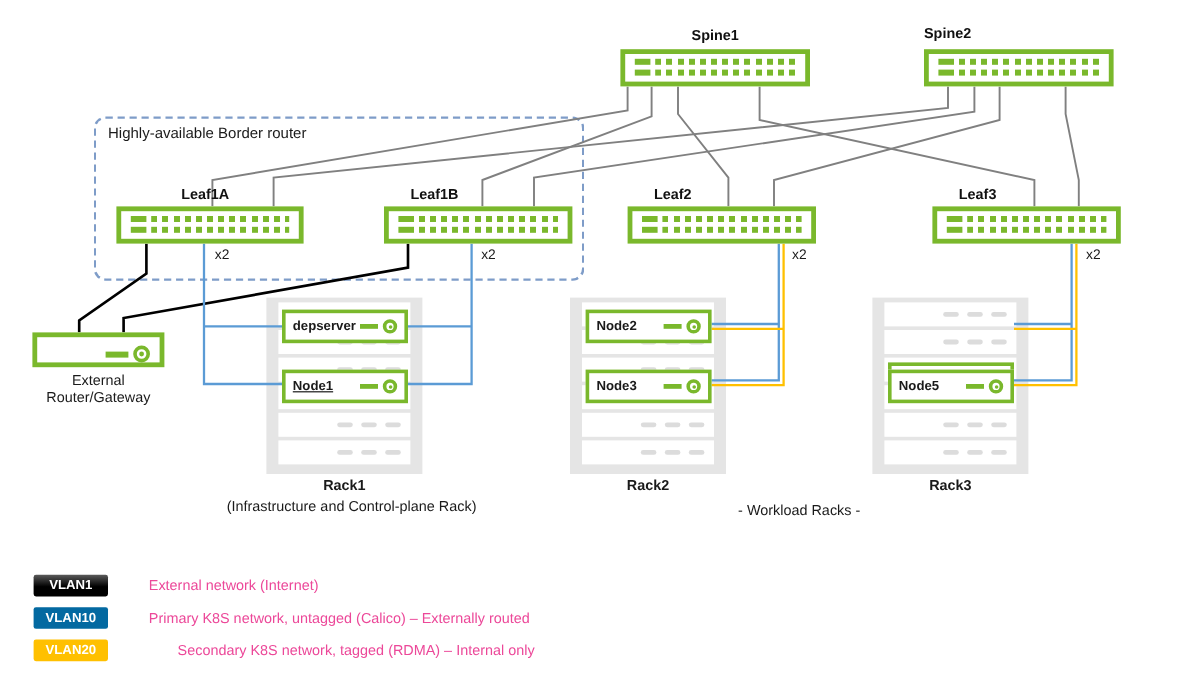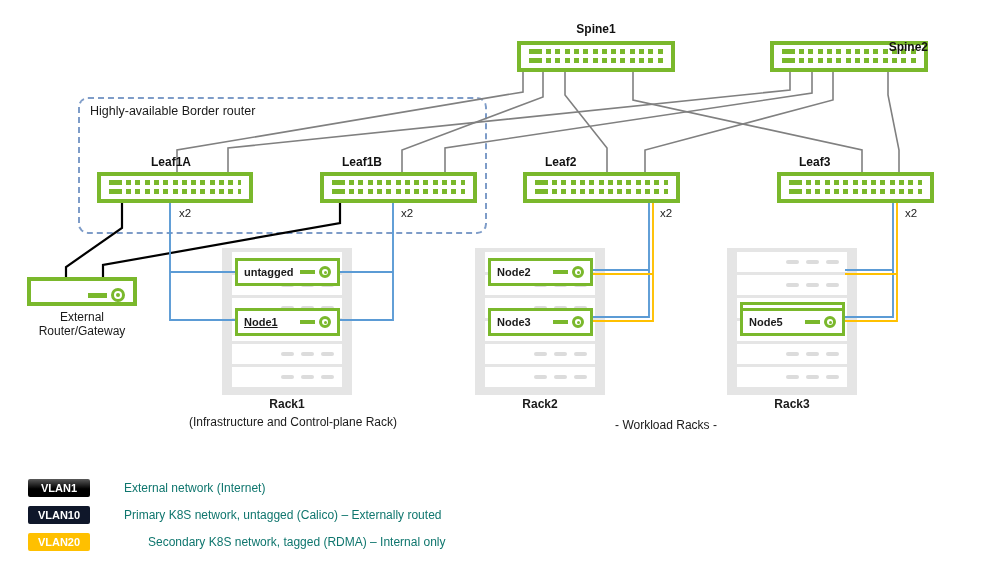--- a/index.html
+++ b/index.html
@@ -60,21 +60,21 @@
   .caption{position:absolute;font-size:12px;color:#1a1a1a;white-space:nowrap;z-index:3;}
   .caption.bold{font-weight:bold;}
   .x2-label{position:absolute;font-size:11.5px;color:#1a1a1a;z-index:3;}
 
   
   .legend-row{position:absolute;display:flex;align-items:center;z-index:3;}
   .legend-badge{
     width:62px;height:18px;border-radius:2px;color:#fff;font-size:11px;font-weight:bold;
     display:flex;align-items:center;justify-content:center;flex:none;
   }
-  .legend-text{margin-left:34px;font-size:12px;color:#0f766e;white-space:nowrap;}
+  .legend-text{margin-left:34px;font-size:12px;color:#ec4899;white-space:nowrap;}
 </style>
 </head>
 <body>
 
 <div class="canvas">
 
   <div class="abs ha-group" id="ha-group" style="left: 78px; top: 97px; width: 405px; height: 133px;">
     <span class="ha-group-label">Highly-available Border router</span>
   </div>
 
@@ -106,21 +106,21 @@
   <div id="switch-layer">
       <div class="switch-box" style="left: 517px; top: 41px; width: 158px; height: 31px;">
         <div class="port-row"></div>
         <div class="port-row"></div>
       </div>
       <div class="dev-label" style="left: 517px; top: 22px; width: 158px; text-align: center;">Spine1</div>
       <div class="switch-box" style="left: 770px; top: 41px; width: 158px; height: 31px;">
         <div class="port-row"></div>
         <div class="port-row"></div>
       </div>
-      <div class="dev-label" style="left: 770px; top: 40px; width: 158px; text-align: right;">Spine2</div>
+      <div class="dev-label" style="left: 770px; top: 21px; width: 158px; text-align: left;">Spine2</div>
       <div class="switch-box" style="left: 97px; top: 172px; width: 156px; height: 31px;">
         <div class="port-row"></div>
         <div class="port-row"></div>
       </div>
       <div class="dev-label" style="left: 119px; top: 155px; padding-left: 32px;">Leaf1A</div>
       <div class="switch-box" style="left: 320px; top: 172px; width: 157px; height: 31px;">
         <div class="port-row"></div>
         <div class="port-row"></div>
       </div>
       <div class="dev-label" style="left: 342px; top: 155px;">Leaf1B</div>
@@ -186,21 +186,21 @@
         </div>
         <div class="rack-slot">
           <div class="slot-dashes">
             <span></span>
             <span></span>
             <span></span>
           </div>
         </div>
       </div>
       <div class="node-box" style="left: 235px; top: 258px; width: 105px; height: 28px;">
-        <span class="node-label">untagged</span>
+        <span class="node-label">depserver</span>
         <span class="node-icon">
           <span class="srv-dash"></span>
           <span class="srv-dot"></span>
         </span>
       </div>
       <div class="node-box" style="left: 235px; top: 308px; width: 105px; height: 28px; text-decoration: underline;">
         <span class="node-label">Node1</span>
         <span class="node-icon">
           <span class="srv-dash"></span>
           <span class="srv-dot"></span>
@@ -335,21 +335,21 @@
       <div class="caption bold" style="left: 592px; top: 397px; width: 400px; text-align: center;">Rack3</div>
       <div class="caption" style="left: 466px; top: 418px; width: 400px; text-align: center;">- Workload Racks -</div>
     </div>
 
   <div id="legend-layer">
       <div class="legend-row" style="left: 28px; top: 479px;">
         <div class="legend-badge" style="background: linear-gradient(rgb(90, 90, 90), rgb(0, 0, 0) 55%);">VLAN1</div>
         <div class="legend-text">External network (Internet)</div>
       </div>
       <div class="legend-row" style="left: 28px; top: 506px;">
-        <div class="legend-badge" style="background: #0f172a;">VLAN10</div>
+        <div class="legend-badge" style="background: #0369a1;">VLAN10</div>
         <div class="legend-text">Primary K8S network, untagged (Calico) – Externally routed</div>
       </div>
       <div class="legend-row" style="left: 28px; top: 533px; gap: 24px;">
         <div class="legend-badge" style="background: rgb(255, 192, 0);">VLAN20</div>
         <div class="legend-text">Secondary K8S network, tagged (RDMA) – Internal only</div>
       </div>
     </div>
 
 </div>
 

